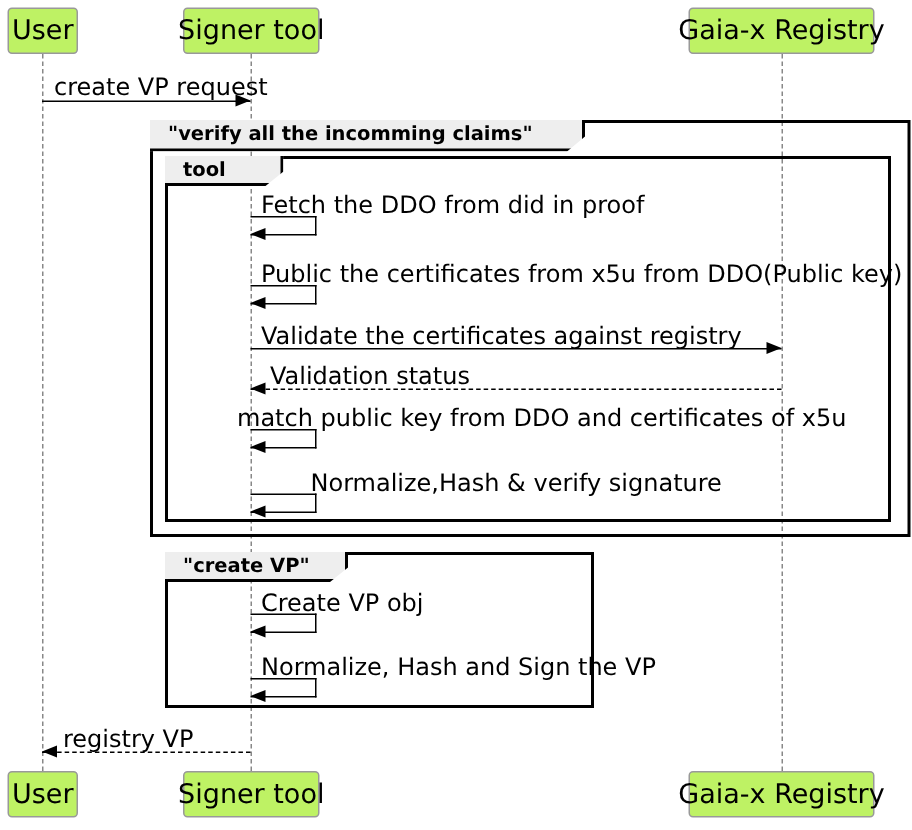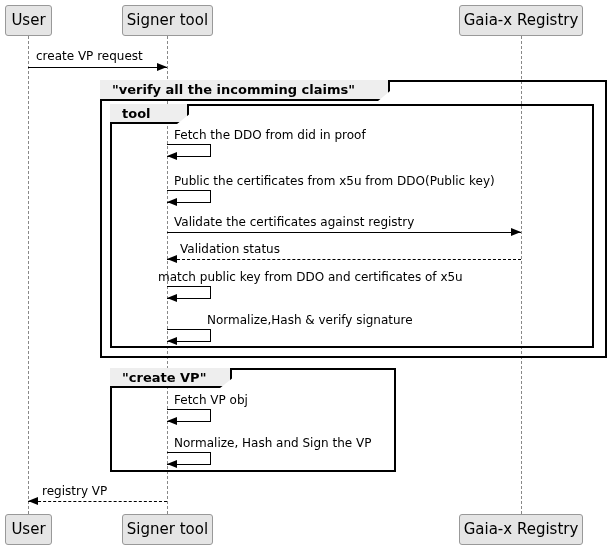--- a/index.html
+++ b/index.html
@@ -13,25 +13,25 @@
   #diagram {
     position: relative;
     width: 608px;
     height: 553px;
     background: #ffffff;
     overflow: hidden;
   }
   .participant {
     position: absolute;
     box-sizing: border-box;
-    background: #e5e5e5;
+    background: #bef264;
     border: 1px solid #999999;
     border-radius: 3px;
     color: #000000;
-    font-size: 15px;
+    font-size: 18px;
     line-height: 1;
     display: flex;
     align-items: center;
     justify-content: center;
     white-space: nowrap;
   }
   .lifeline {
     position: absolute;
     width: 0;
     border-left: 1px dashed #888888;
@@ -62,21 +62,21 @@
   .msg-line {
     position: absolute;
     height: 0;
     border-top: 1px solid #000000;
   }
   .msg-line.dashed {
     border-top: 1px dashed #000000;
   }
   .msg-label {
     position: absolute;
-    font-size: 12px;
+    font-size: 16px;
     color: #000000;
     line-height: 1;
     white-space: nowrap;
   }
   .arrow-head {
     position: absolute;
     width: 0;
     height: 0;
   }
   .arrow-head.right {
@@ -152,21 +152,21 @@
 
   <div class="msg-label" style="left:174px; top:314px;margin-left:33px;">Normalize,Hash &amp; verify signature</div>
   <div class="self-msg" style="left:167px; top:329px; width:44px;"></div>
   <div class="arrow-head left" style="left:167px; top:337px;"></div>
 
   <div class="frame" style="left:110px; top:368px; width:286px; height:104px;"></div>
   <div class="frame-header" style="left:110px; top:368px; width:122px; height:20px;">
     <span>"create VP"</span>
   </div>
 
-  <div class="msg-label" style="left:174px; top:394px;">Fetch VP obj</div>
+  <div class="msg-label" style="left:174px; top:394px;">Create VP obj</div>
   <div class="self-msg" style="left:167px; top:409px; width:44px;"></div>
   <div class="arrow-head left" style="left:167px; top:417px;"></div>
 
   <div class="msg-label" style="left:174px; top:437px;">Normalize, Hash and Sign the VP</div>
   <div class="self-msg" style="left:167px; top:452px; width:44px;"></div>
   <div class="arrow-head left" style="left:167px; top:460px;"></div>
 
   <div class="msg-label" style="left:42px; top:485px;">registry VP</div>
   <div class="msg-line dashed" style="left:28px; top:501px; width:139px;"></div>
   <div class="arrow-head left" style="left:28px; top:497px;"></div>

